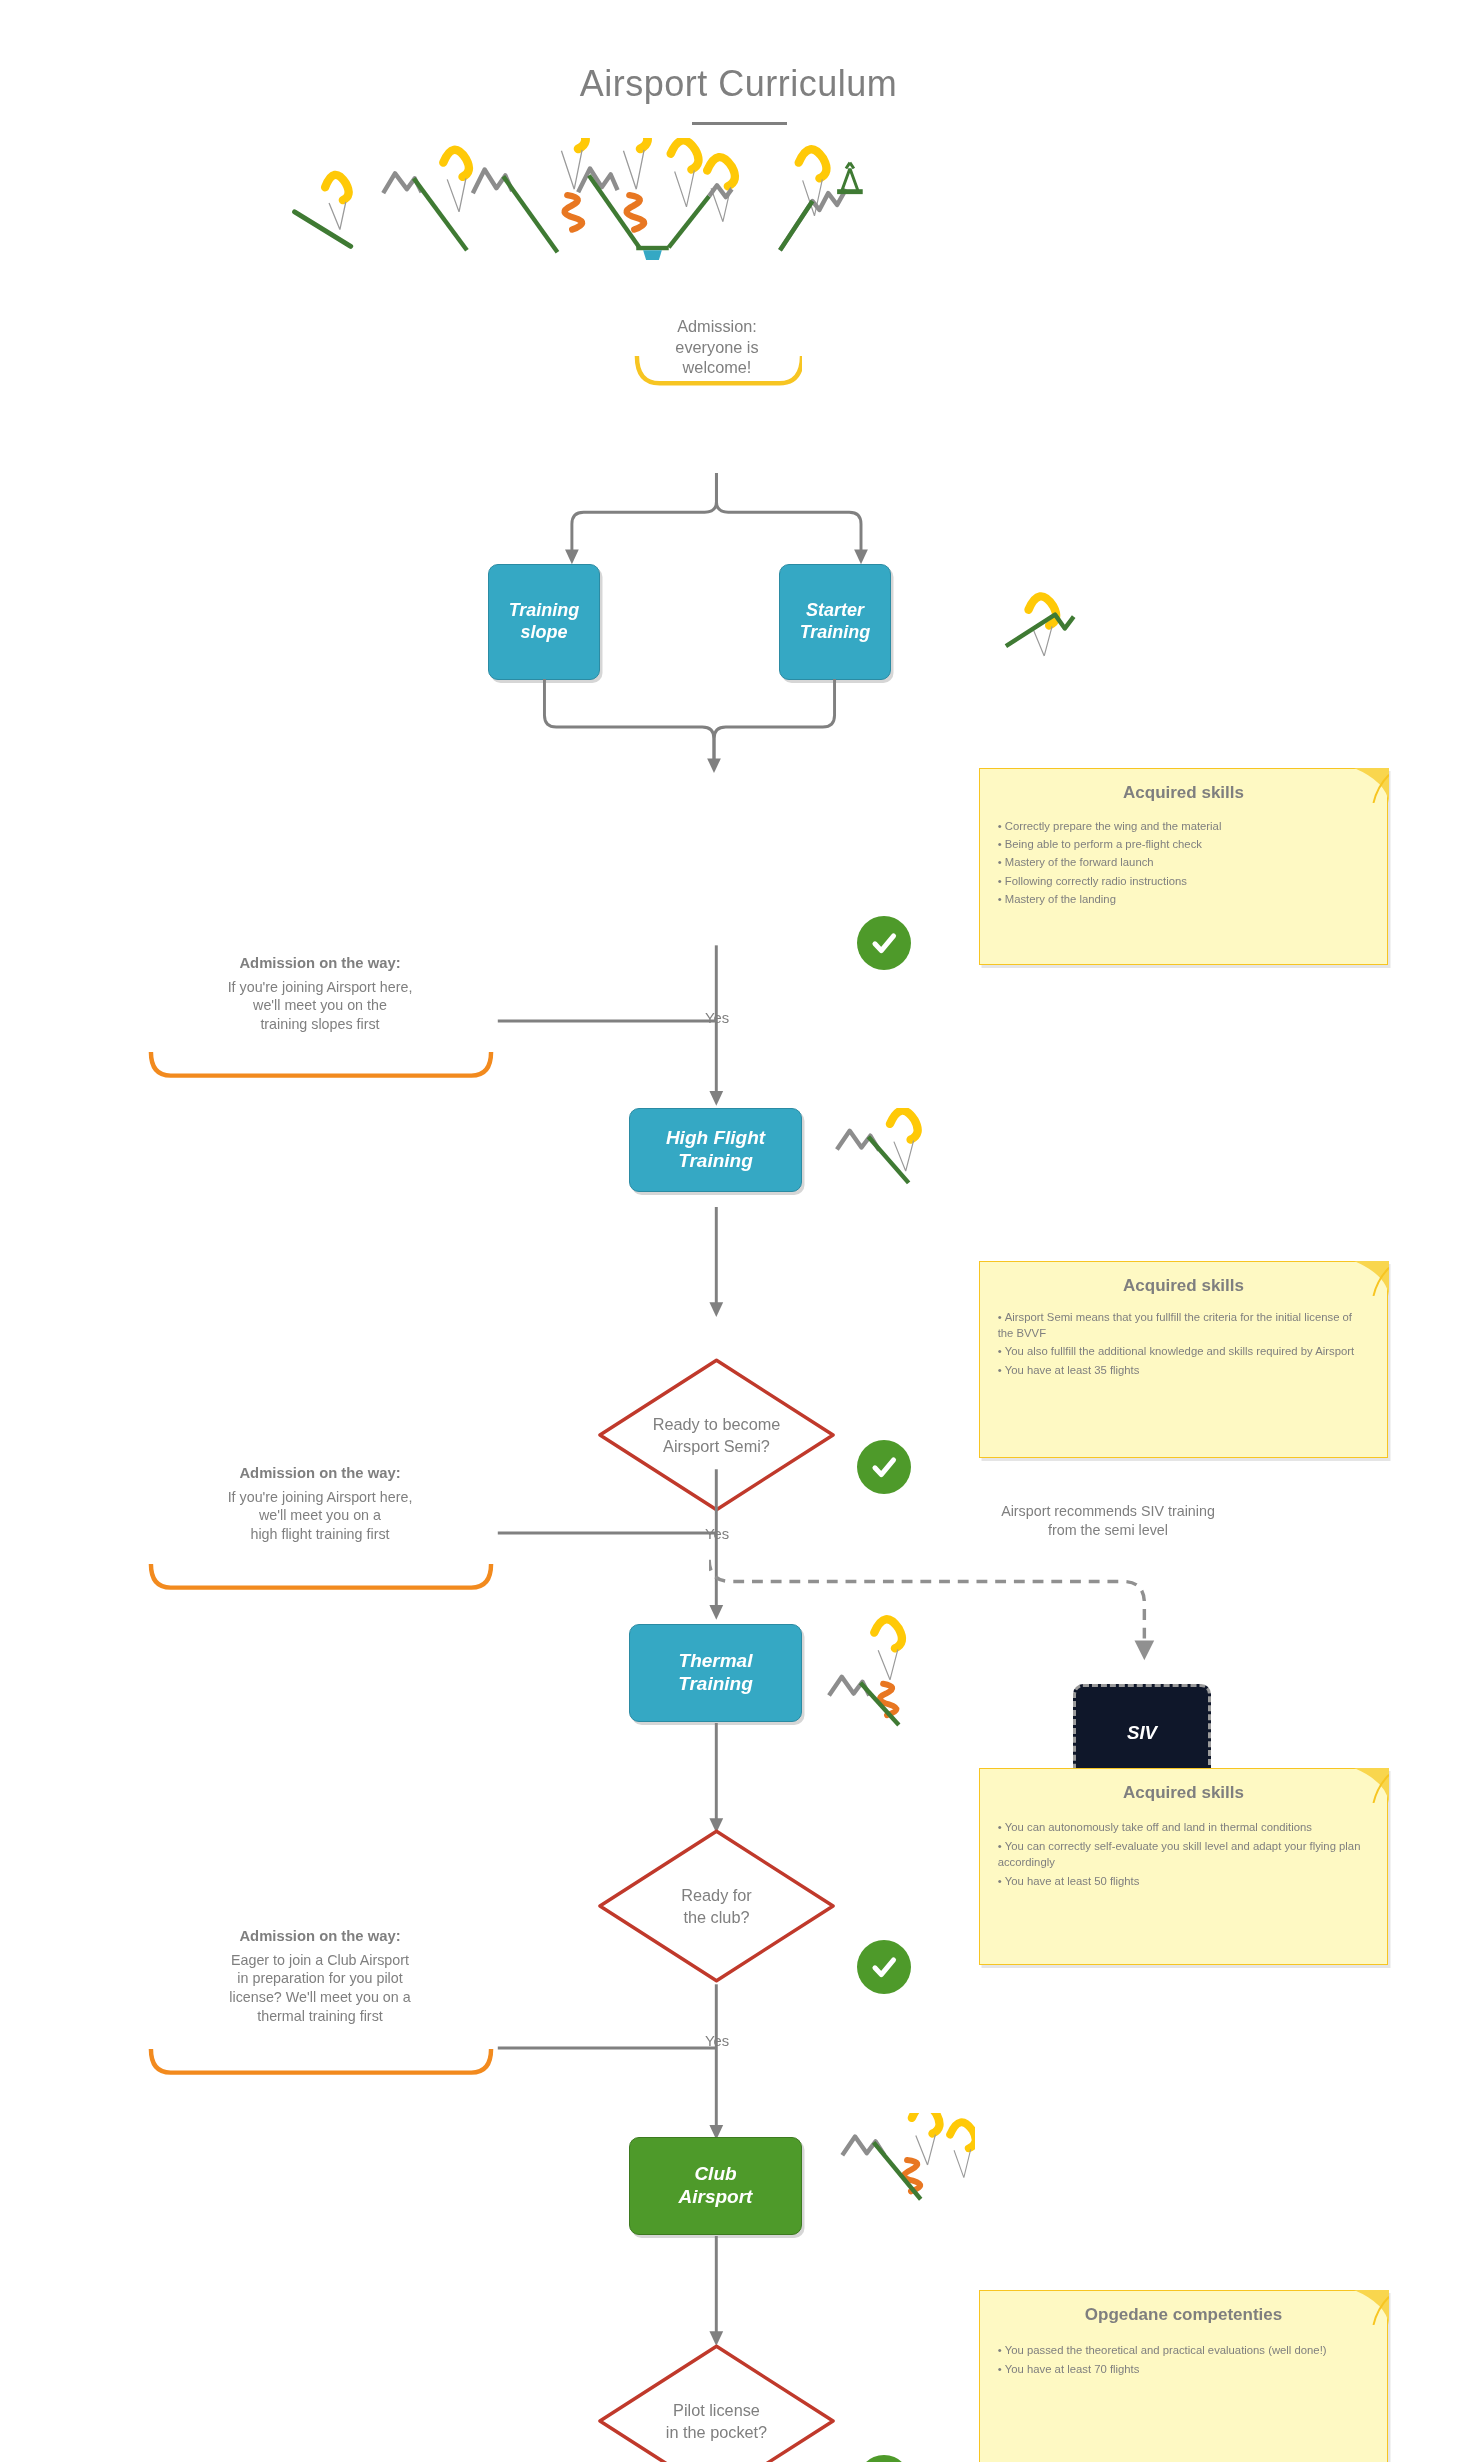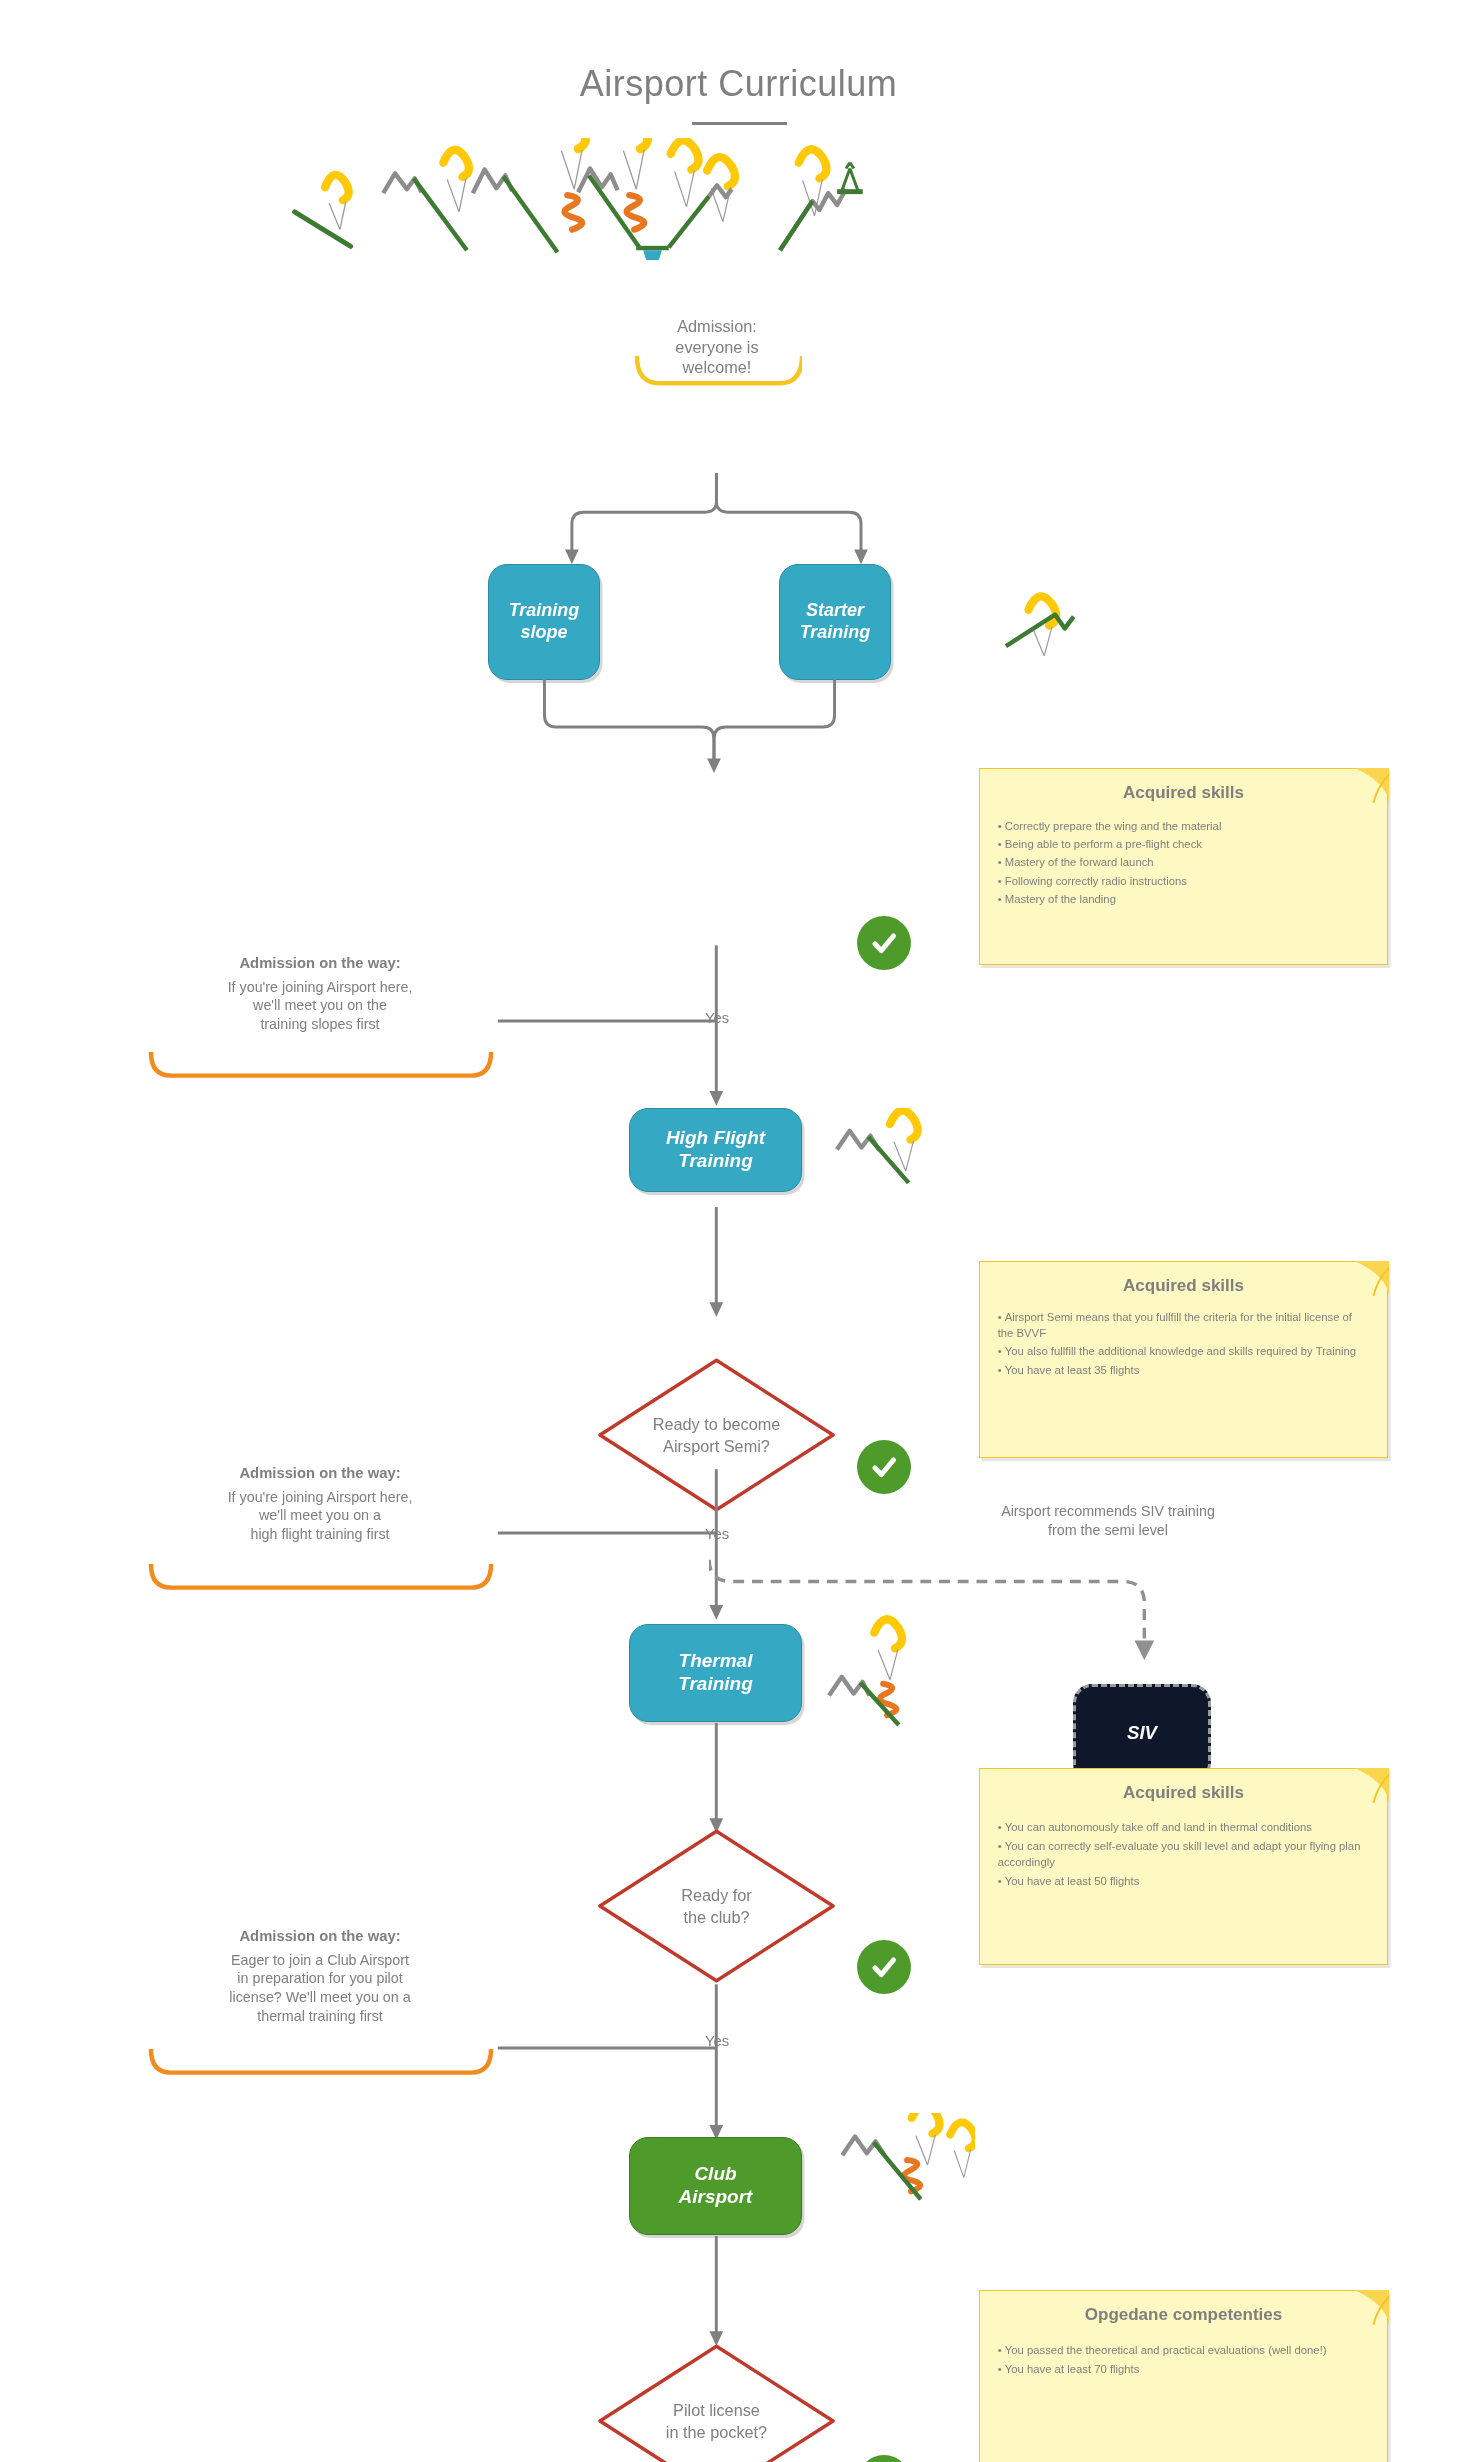--- a/index.html
+++ b/index.html
@@ -25,21 +25,21 @@
   #title-rule{
     left:50%;margin-left:-47px;top:122px;
     width:95px;height:3.4px;background:#808080;
   }
 
   
   .ctext{text-align:center;line-height:1.22;}
 
   
   .pbox{
-    border-radius:19px;
+    border-radius:10px;
     display:flex;align-items:center;justify-content:center;
     text-align:center;
     color:#ffffff;
     font-style:italic;
     font-weight:bold;
     line-height:1.2;
     box-shadow:2.5px 3px 0 rgba(0,0,0,.16);
   }
   .pbox.teal{background:#35A8C4;border:1.5px solid #2b8ba3;}
   .pbox.green{background:#4E9A2A;border:1.5px solid #3d7a20;}
@@ -266,21 +266,21 @@
   <div class="abs yes" style="left:670px;top:1526px;width:94px;">Yes</div>
 
   <div class="abs note" style="left:979px;top:1261px;width:409px;height:197px;padding:13.8px 17.7px;">
     <svg class="note-fold" viewBox="0 0 72 72">
       <path d="M0 0 L72 0 L72 72 Q66 28 0 0 Z" fill="#F9D64E"></path>
       <path d="M72 14 Q48 38 40 72" fill="none" stroke="#F7C522" stroke-width="4"></path>
     </svg>
     <div class="note-title">Acquired skills</div>
     <ul style="margin-top:12.8px;">
       <li>Airsport Semi means that you fullfill the criteria for the initial license of the BVVF</li>
-      <li>You also fullfill the additional knowledge and skills required by Training</li>
+      <li>You also fullfill the additional knowledge and skills required by Airsport</li>
       <li>You have at least 35 flights</li>
     </ul>
   </div>
 
   <div class="abs" style="left:138px;top:1465px;width:364px;height:148px;">
     <div class="callout-title">Admission on the way:</div>
     <div class="callout-body" style="white-space:pre-line;margin-top:6.9px;">If you're joining Airsport here,
 we'll meet you on a
 high flight training first</div>
     <svg class="brace" style="left:8.9px;top:99px;width:348px;height:29.5px;" viewBox="0 0 706 60" preserveAspectRatio="none">

